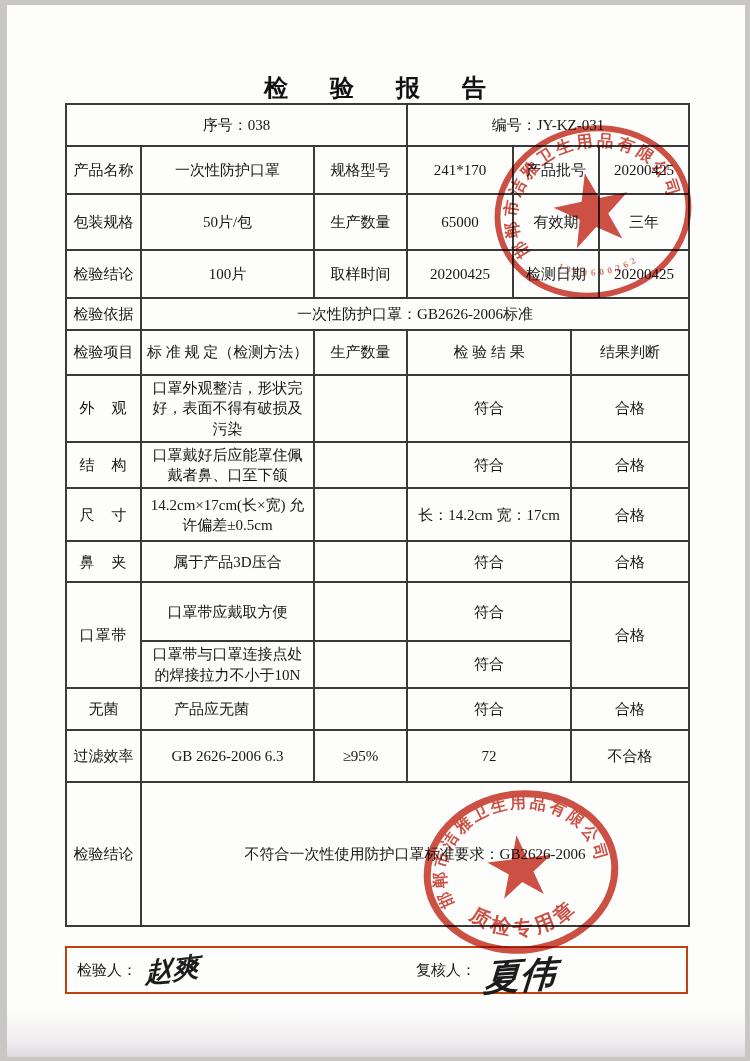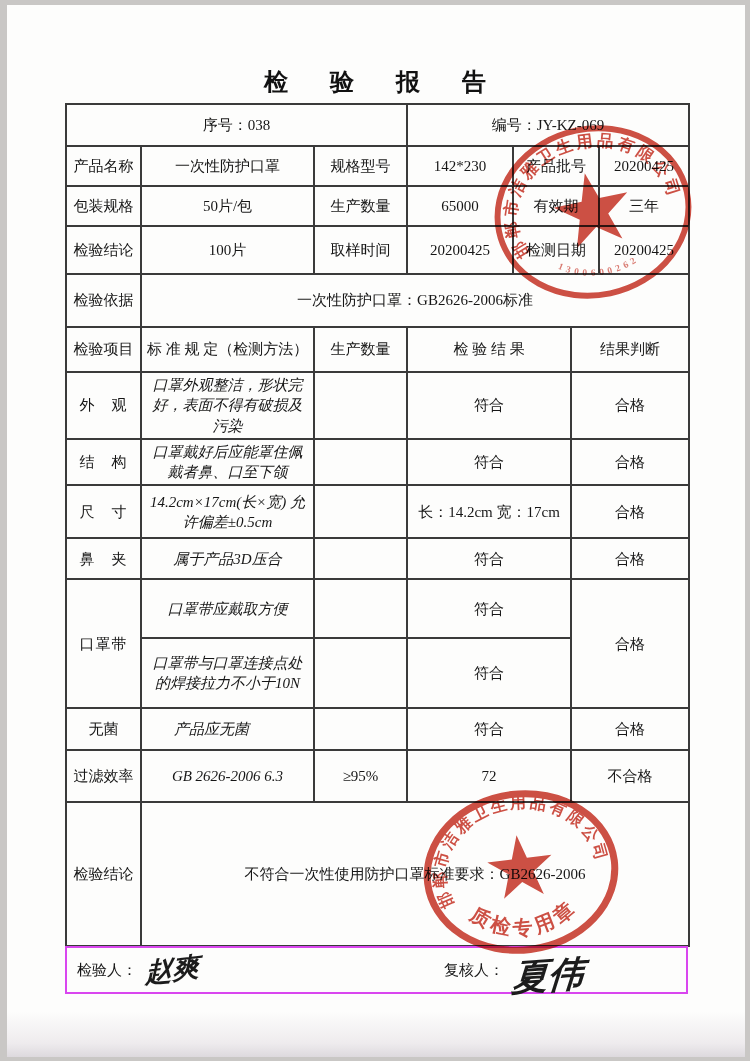--- a/index.html
+++ b/index.html
@@ -13,43 +13,43 @@
   .page {
     position:absolute; left:7px; top:5px; right:5px; bottom:4px;
     background:#fdfdfc;
   }
   .page::after{ 
     content:""; position:absolute; left:0; right:0; bottom:0; height:46px;
     background:linear-gradient(to bottom, rgba(230,226,230,0) 0%, rgba(226,221,226,.55) 70%, rgba(213,208,214,.8) 100%);
     pointer-events:none;
   }
   .title {
-    position:absolute; top:66px; left:0; width:750px;
+    position:absolute; top:72px; left:0; width:750px;
     text-align:center; font-size:24px; font-weight:bold;
     letter-spacing:18px; text-indent:18px; color:#111;
   }
   table.report {
     position:absolute; left:65px; top:103px; width:623px;
     border-collapse:collapse; table-layout:fixed;
   }
   table.report td {
     border:2px solid #3a3a3a;
     text-align:center; vertical-align:middle;
     font-size:15px; line-height:1.35; padding:2px 4px;
   }
   td.left { text-align:left; padding-left:11px;margin-top:8px; }
-  td.spec { font-size:14.5px;font-style:italic; }
+  td.spec { font-size:14.5px; }
   td.item { letter-spacing:1px; }
   .sigbox {
     position:absolute; left:65px; top:946px; width:623px; height:48px;
-    border:2px solid #d946ef; background:transparent;
+    border:2px solid #c2410c; background:transparent;
   }
   .siggroup { position:absolute; top:0; height:100%; display:flex; align-items:center; }
   .sig-inspector { left:10px; }
-  .sig-reviewer { left:377px; }
+  .sig-reviewer { left:349px; }
   .siglabel { font-size:15px; }
   .handwriting {
     display:inline-block; font-style:italic; font-weight:bold;
     transform:rotate(-7deg) skewX(-6deg);
     margin-left:8px; color:#1c1c1c;
   }
   .hw-inspector { font-size:27px; }
   .hw-reviewer  { font-size:36px; transform:rotate(-4deg) skewX(-8deg); margin-top:12px; }
   .stamp {
     position:absolute; pointer-events:none;
@@ -74,47 +74,47 @@
       <col style="width:93px">
     <col style="width:106px">
       <col style="width:58px">
       <col style="width:28px">
       <col style="width:90px">
   </colgroup>
 
   <tbody>
       <tr style="height:42px">
     <td colspan="3" class="left">序号：038</td>
-    <td colspan="4" class="left">编号：JY-KZ-069</td>
-  </tr>
-  <tr style="height:40px">
+    <td colspan="4" class="left">编号：JY-KZ-031</td>
+  </tr>
+  <tr style="height:48px">
     <td>产品名称</td>
     <td>一次性防护口罩</td>
     <td>规格型号</td>
-    <td>142*230</td>
+    <td>241*170</td>
     <td colspan="2">产品批号</td>
     <td>20200425</td>
   </tr>
-  <tr style="height:40px">
+  <tr style="height:56px">
     <td>包装规格</td>
     <td>50片/包</td>
     <td>生产数量</td>
     <td>65000</td>
     <td colspan="2">有效期</td>
     <td>三年</td>
   </tr>
   <tr style="height:48px">
     <td>检验结论</td>
     <td>100片</td>
     <td>取样时间</td>
     <td>20200425</td>
     <td colspan="2">检测日期</td>
     <td>20200425</td>
   </tr>
-  <tr style="height:53px">
+  <tr style="height:32px">
     <td>检验依据</td>
     <td colspan="6">一次性防护口罩：GB2626-2006标准</td>
   </tr>
 
   <tr style="height:45px">
     <td>检验项目</td>
     <td>标 准 规 定（检测方法）</td>
     <td>生产数量</td>
     <td colspan="2">检 验 结 果</td>
     <td colspan="2">结果判断</td>
@@ -148,21 +148,21 @@
     <td colspan="2">符合</td>
     <td colspan="2">合格</td>
   </tr>
   <tr style="height:59px">
     <td rowspan="2" class="item">口罩带</td>
     <td class="spec">口罩带应戴取方便</td>
     <td></td>
     <td colspan="2">符合</td>
     <td rowspan="2" colspan="2">合格</td>
   </tr>
-  <tr style="height:70px">
+  <tr style="height:46px">
     <td class="spec">口罩带与口罩连接点处的焊接拉力不小于10N</td>
     <td></td>
     <td colspan="2">符合</td>
   </tr>
   <tr style="height:42px">
     <td>无菌</td>
     <td class="spec left" style="text-align:left;padding-left:32px">产品应无菌</td>
     <td></td>
     <td colspan="2">符合</td>
     <td colspan="2">合格</td>

